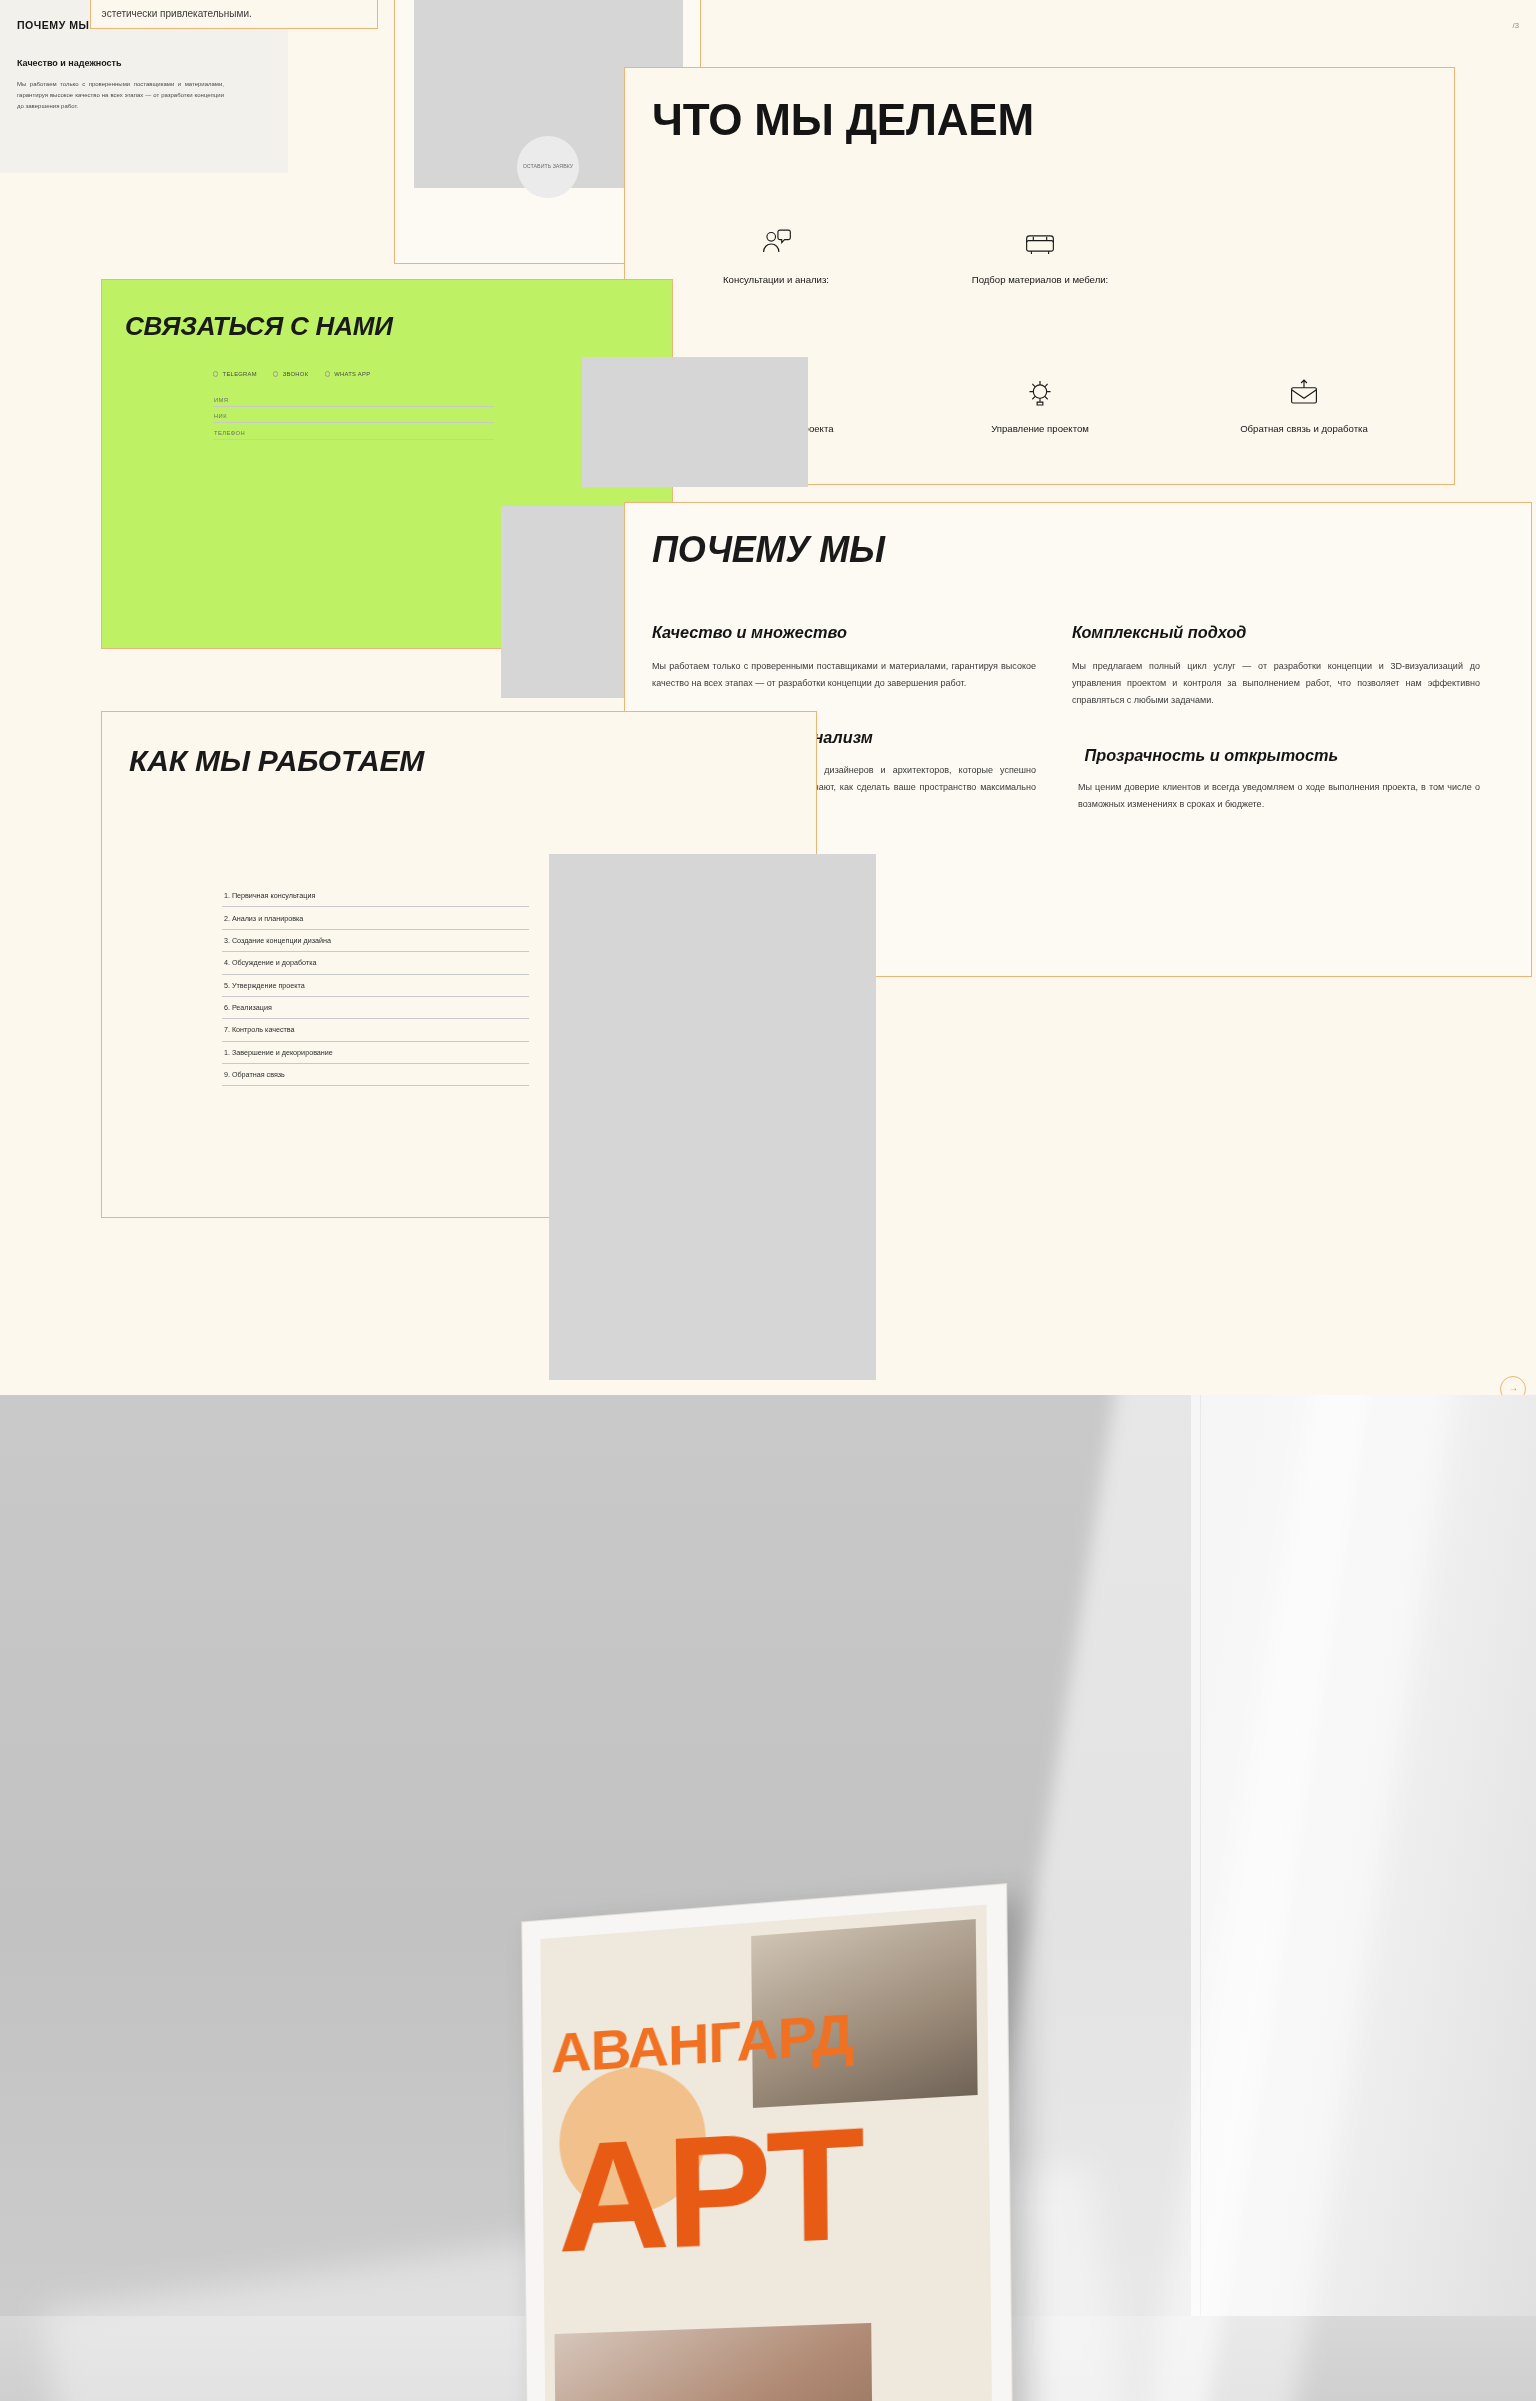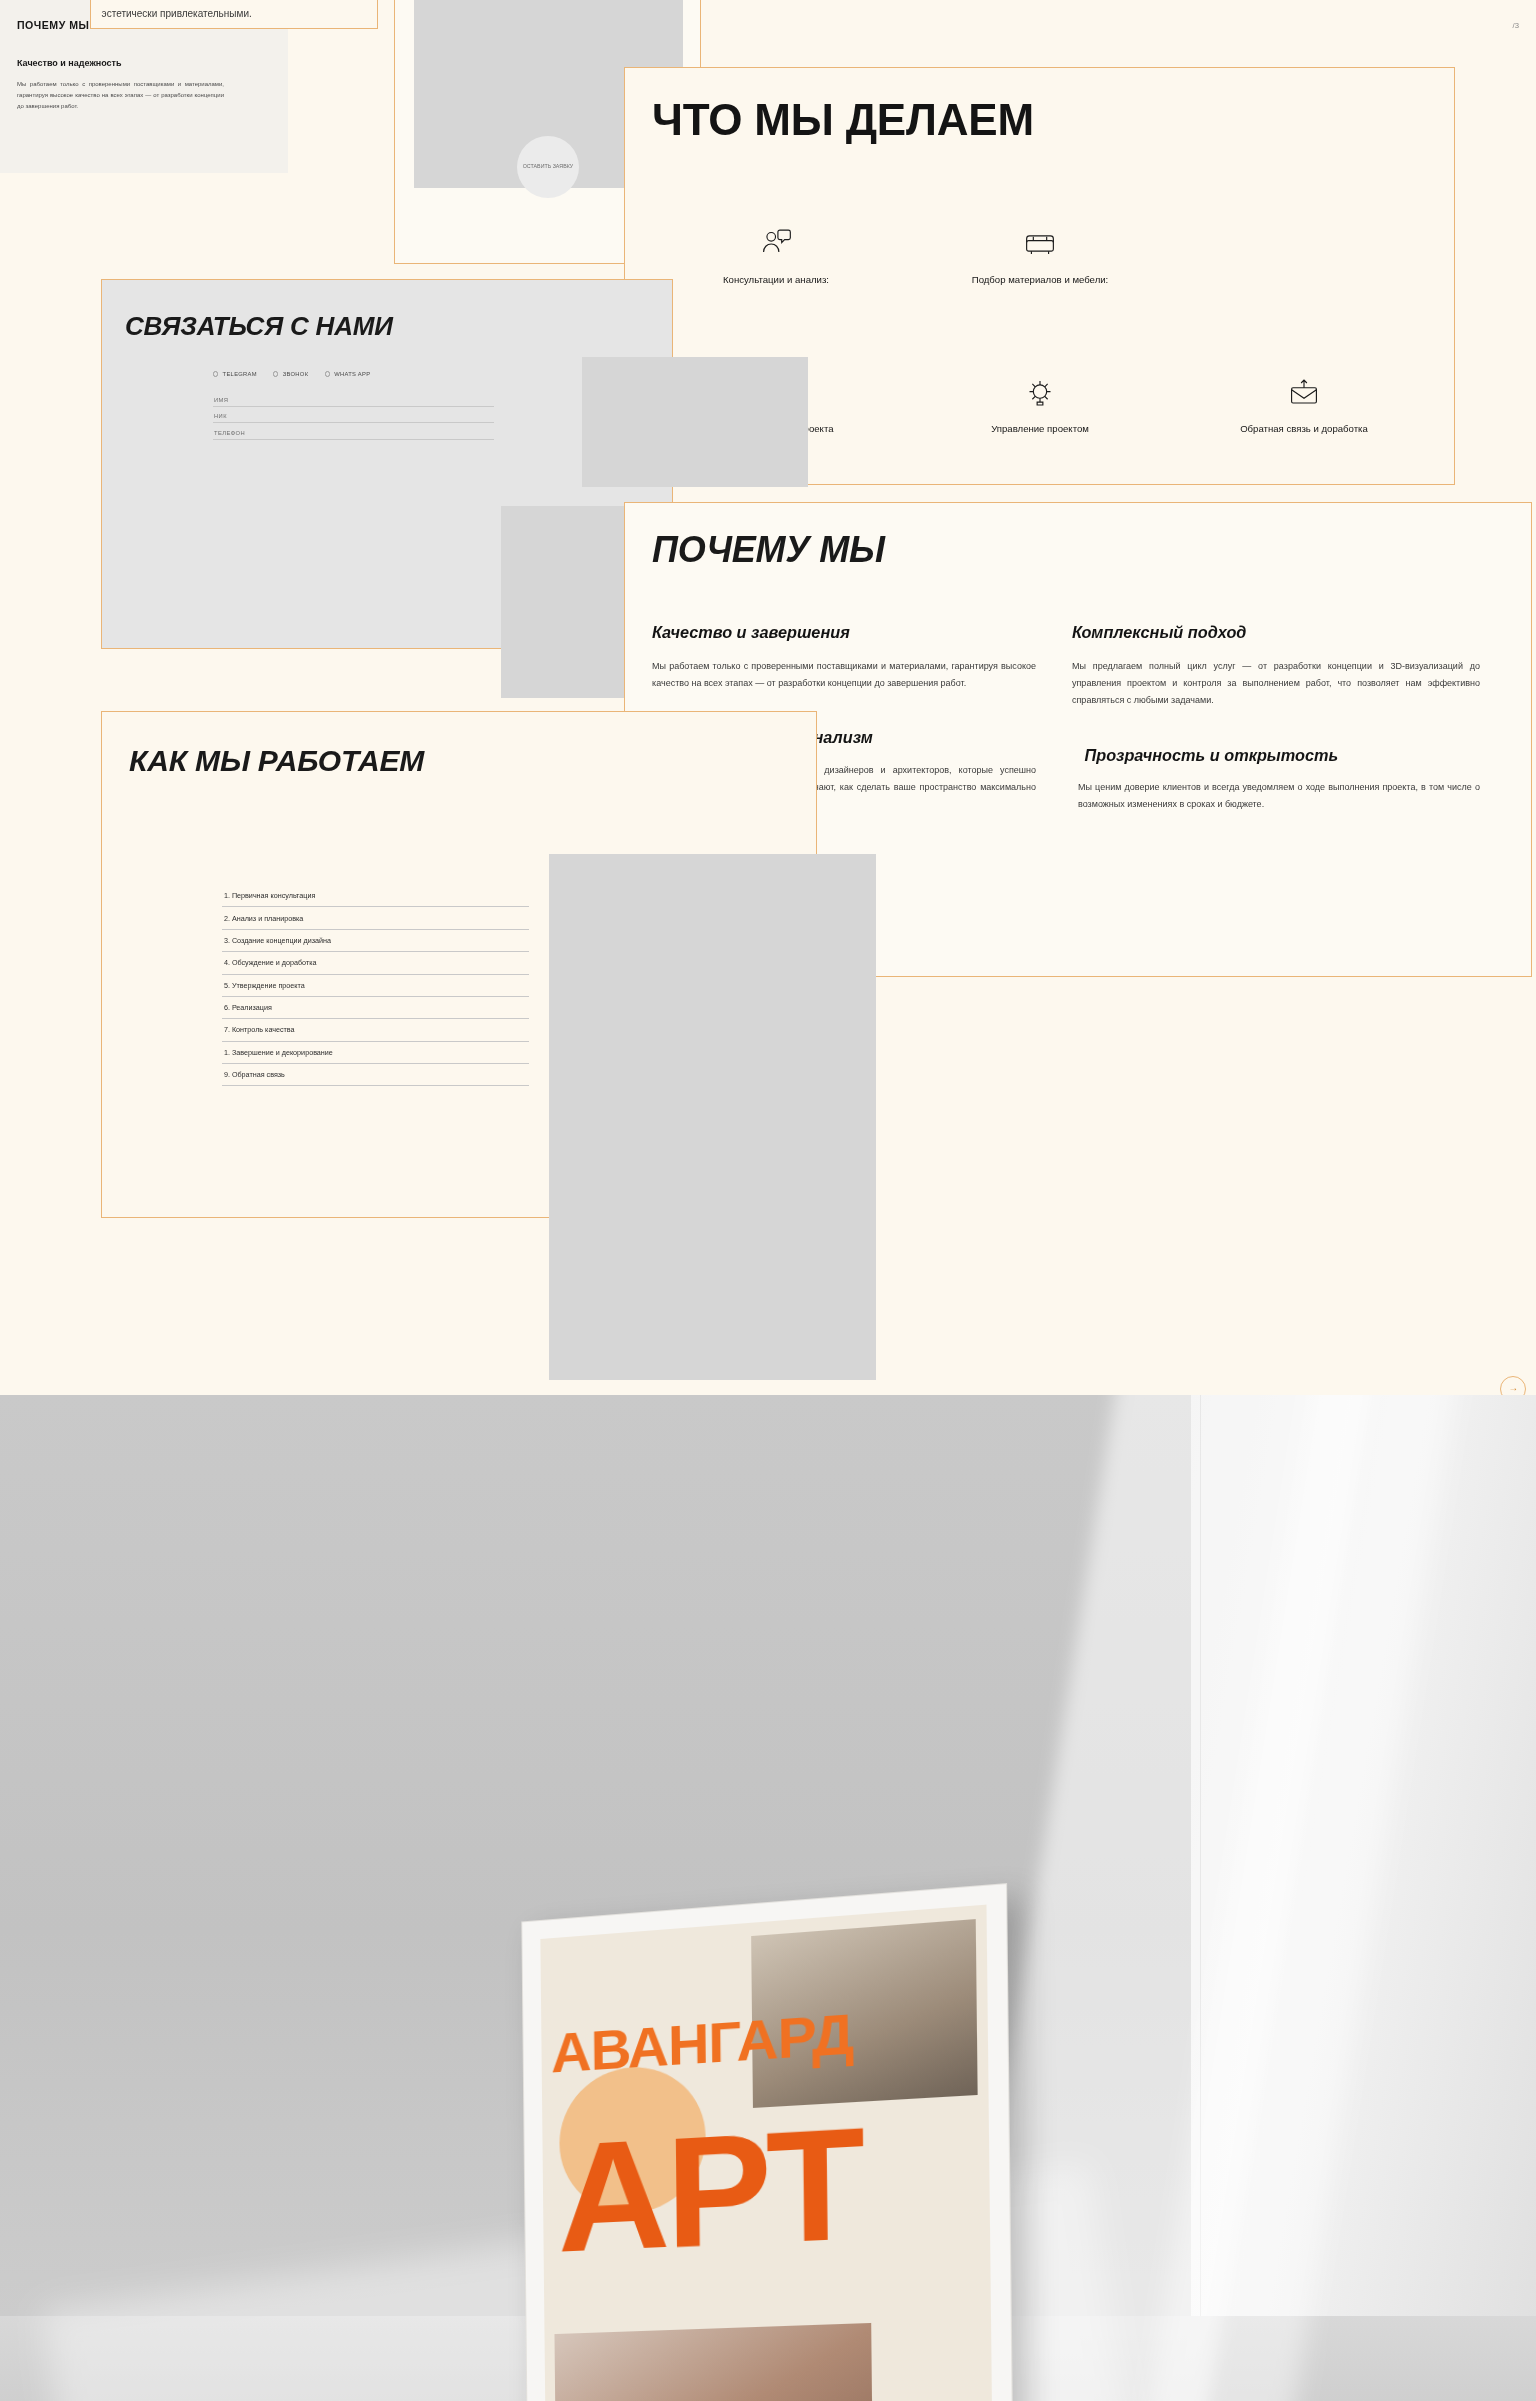--- a/index.html
+++ b/index.html
@@ -85,21 +85,21 @@
   }
   #card-what .grid {
     position:absolute; left:19px; top:158px; width: 792px;
     display: grid; grid-template-columns: repeat(3, 1fr); row-gap: 91px;
   }
   #card-what .svc { text-align:center; position:relative; }
   #card-what .svc .ic { display:block; margin: 0 auto 12.5px auto; width:42px; height:35px; }
   #card-what .svc .lbl { font-size: 9.6px; color:#161616; font-weight: 400; }
 
   
-  #card-contact { left: 101px; top: 279px; width: 572px; height: 370px; background:#e5e5e5;}
+  #card-contact { left: 101px; top: 279px; width: 572px; height: 370px; background:#bef264;}
   #card-contact h2 { position:absolute; left:23px; top:31px; font-size:26px; }
   #card-contact .radios { position:absolute; left:111px; top:91px; display:flex; gap:16.3px; }
   #card-contact .radios .r { display:flex; align-items:center; gap:4.3px; font-size:5.8px; color:#4a4a4a; letter-spacing:0.3px;}
   #card-contact .radios .dot { width:5.3px;height:5.3px;border-radius:50%;border:0.7px solid #9a9a9a; display:inline-block;}
   #card-contact .fields { position:absolute; left:111px; top:110px; width:281px; }
   #card-contact .fld { border-bottom:0.5px solid #c9c9c9; padding:6.7px 1px 2.9px 1px; font-size:5.8px; color:#6f6f6f; letter-spacing:0.4px;}
   #card-contact .cta {
     position:absolute; left:111px; top:531px; width:281px; height:21px;
     background:#e3e3e3; display:flex; align-items:center; justify-content:center;
     font-size:6px; color:#2d2d2d; letter-spacing:0.2px;
@@ -315,21 +315,21 @@
       <span class="t">Нажимая на кнопку, я соглашаюсь с политикой конфиденциальности и условиями согласия на обработку персональных данных</span>
     </div>
 
     <div class="ph1 img-ph"></div>
     <div class="ph2 img-ph"></div>
   </div>
 
   <div class="card" id="card-why-big">
     <h2 class="ttl-big">ПОЧЕМУ МЫ</h2>
     <div class="colL">
-      <div class="h3a">Качество и завершения</div>
+      <div class="h3a">Качество и множество</div>
       <p>Мы работаем только с проверенными поставщиками и материалами, гарантируя высокое качество на всех этапах — от разработки концепции до завершения работ.</p>
       <div class="h3b">Опыт и профессионализм</div>
       <p>Наша команда состоит из опытных дизайнеров и архитекторов, которые успешно реализовали множество проектов и знают, как сделать ваше пространство максимально функциональным и гармоничным.</p>
     </div>
     <div class="colR">
       <div class="h3a">Комплексный подход</div>
       <p>Мы предлагаем полный цикл услуг — от разработки концепции и 3D-визуализаций до управления проектом и контроля за выполнением работ, что позволяет нам эффективно справляться с любыми задачами.</p>
       <div class="h3b">Прозрачность и открытость</div>
       <p class="indent">Мы ценим доверие клиентов и всегда уведомляем о ходе выполнения проекта, в том числе о возможных изменениях в сроках и бюджете.</p>
     </div>

